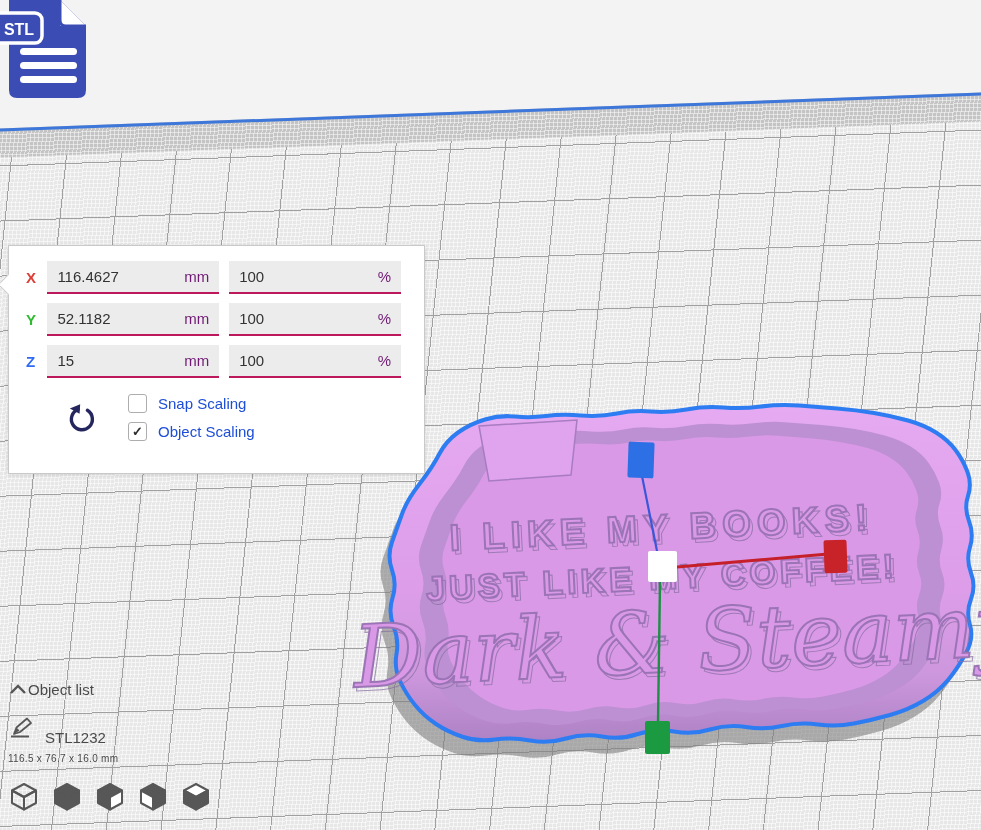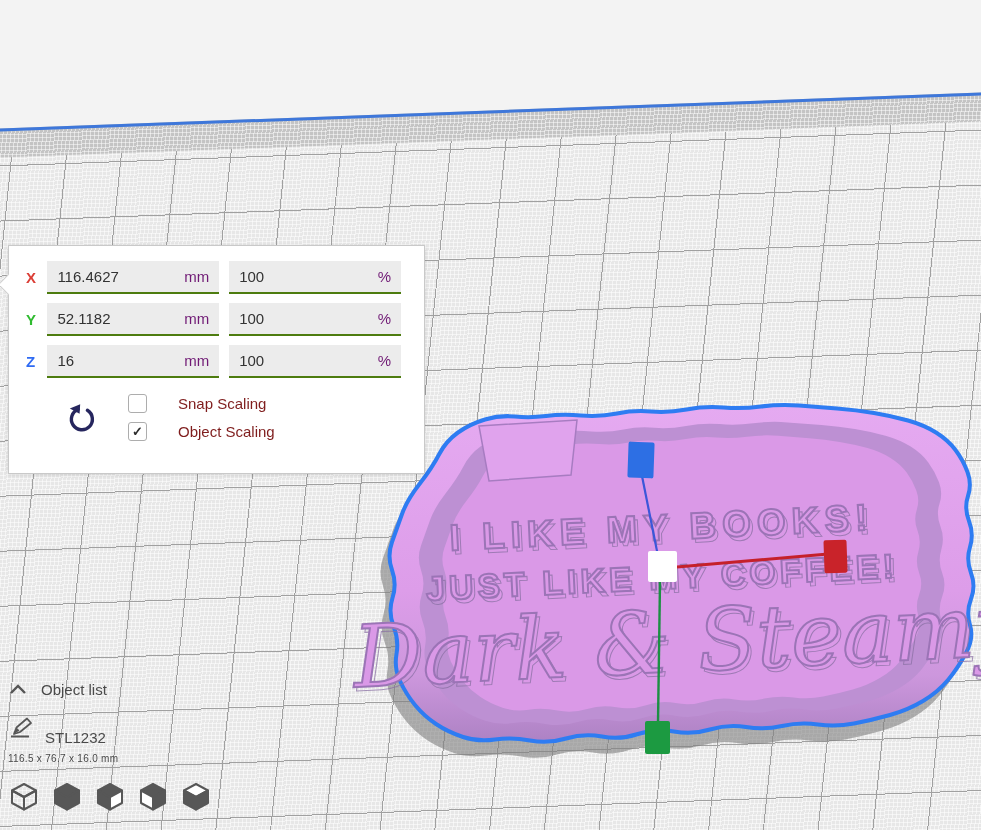--- a/index.html
+++ b/index.html
@@ -30,37 +30,37 @@
     border:1px solid #c9c9c9;box-shadow:0 1px 4px rgba(0,0,0,.12);z-index:10;box-sizing:border-box;
     padding:15px 13px 0 13px;}
   .panel-notch{position:absolute;left:-8px;top:31px;width:14px;height:14px;background:#fff;
     border-left:1px solid #c9c9c9;border-bottom:1px solid #c9c9c9;transform:rotate(45deg);}
   .srow{display:flex;align-items:center;margin-bottom:9px;}
   .axis{width:16px;margin-left:4px;margin-right:6px;font-size:15px;font-weight:bold;}
   .axis.x{color:#db3e36;}
   .axis.y{color:#2fbb2f;}
   .axis.z{color:#2f6bf3;}
   .field{display:flex;justify-content:space-between;align-items:center;width:158px;height:31px;
-    background:#ececec;border-bottom:2px solid #4d7c0f;padding:0 10px;margin-right:10px;}
+    background:#ececec;border-bottom:2px solid #be185d;padding:0 10px;margin-right:10px;}
   .field .val{font-size:15px;color:#333;}
   .field .unit{font-size:15px;color:#701a75;}
   .controls{display:flex;align-items:center;margin-top:16px;}
   .reset{margin-left:42px;width:34px;height:36px;cursor:pointer;}
   .checks{margin-left:30px;display:flex;flex-direction:column;gap:9px;}
   .chk{display:flex;align-items:center;gap:11px;cursor:pointer;}
   .chk .box{width:19px;height:19px;border:1px solid #adadad;border-radius:3px;background:#fff;
     display:flex;align-items:center;justify-content:center;font-size:13px;font-weight:bold;color:#2d2d2d;box-sizing:border-box;}
-  .chk .lbl{font-size:15px;color:#7f1d1d;margin-left:20px;}
+  .chk .lbl{font-size:15px;color:#1d4ed8;}
 
   
   .stl-icon{position:absolute;left:0;top:0;width:92px;height:100px;z-index:11;}
 
   
   .objectbar{position:absolute;left:8px;top:678px;width:260px;z-index:10;color:#4a4a4a;}
-  .ol-header{display:flex;align-items:center;gap:13px;cursor:pointer;height:22px;}
+  .ol-header{display:flex;align-items:center;cursor:pointer;height:22px;}
   .ol-header .t{font-size:15px;}
   .ol-item{display:flex;align-items:center;gap:13px;margin-top:14px;height:26px;cursor:pointer;}
   .ol-item .t{font-size:15px;margin-top:20px;}
   .ol-dims{margin-top:13px;font-size:10px;letter-spacing:.3px;}
   .viewcubes{display:flex;gap:15px;margin-top:18px;margin-left:2px;}
   .viewcubes svg{cursor:pointer;}
 </style>
 </head>
 <body>
 
@@ -135,21 +135,21 @@
       </div>
       <div class="field">
         <span class="val">100</span>
         <span class="unit">%</span>
       </div>
     </div>
 
     <div class="srow">
       <span class="axis z">Z</span>
       <div class="field">
-        <span class="val">16</span>
+        <span class="val">15</span>
         <span class="unit">mm</span>
       </div>
       <div class="field">
         <span class="val">100</span>
         <span class="unit">%</span>
       </div>
     </div>
 
     <div class="controls">
       <div class="reset">
@@ -164,20 +164,32 @@
           <span class="lbl">Snap Scaling</span>
         </div>
         <div class="chk">
           <span class="box">✓</span>
           <span class="lbl">Object Scaling</span>
         </div>
       </div>
     </div>
   </div>
 
+  <div class="stl-icon">
+    <svg width="92" height="100" viewBox="0 0 92 100">
+      <path d="M9 0 L60 0 L86 26 L86 90 Q86 98 78 98 L17 98 Q9 98 9 90 Z" fill="#3c4cb5"></path>
+      <path d="M60 0 L60 26 L86 26 Z" fill="#ffffff"></path>
+      <path d="M60 0 L60 20 Q60 26 66 26 L86 26" fill="none" stroke="#3c4cb5" stroke-width="3"></path>
+      <rect x="20" y="48" width="57" height="7" rx="3.5" fill="#ffffff"></rect>
+      <rect x="20" y="62" width="57" height="7" rx="3.5" fill="#ffffff"></rect>
+      <rect x="20" y="76" width="57" height="7" rx="3.5" fill="#ffffff"></rect>
+      <rect x="-6" y="13" width="48" height="30" rx="7" fill="#3c4cb5" stroke="#ffffff" stroke-width="3.5"></rect>
+      <text x="19" y="35" text-anchor="middle" font-family="Liberation Sans, sans-serif" font-size="16" font-weight="bold" fill="#ffffff">STL</text>
+    </svg>
+  </div>
 
   <div class="objectbar">
     <div class="ol-header">
       <svg width="20" height="12" viewBox="0 0 20 12">
         <polyline points="3,10 10,3 17,10" fill="none" stroke="#555" stroke-width="2.4"></polyline>
       </svg>
       <span class="t">Object list</span>
     </div>
     <div class="ol-item">
       <svg width="24" height="24" viewBox="0 0 24 24">

